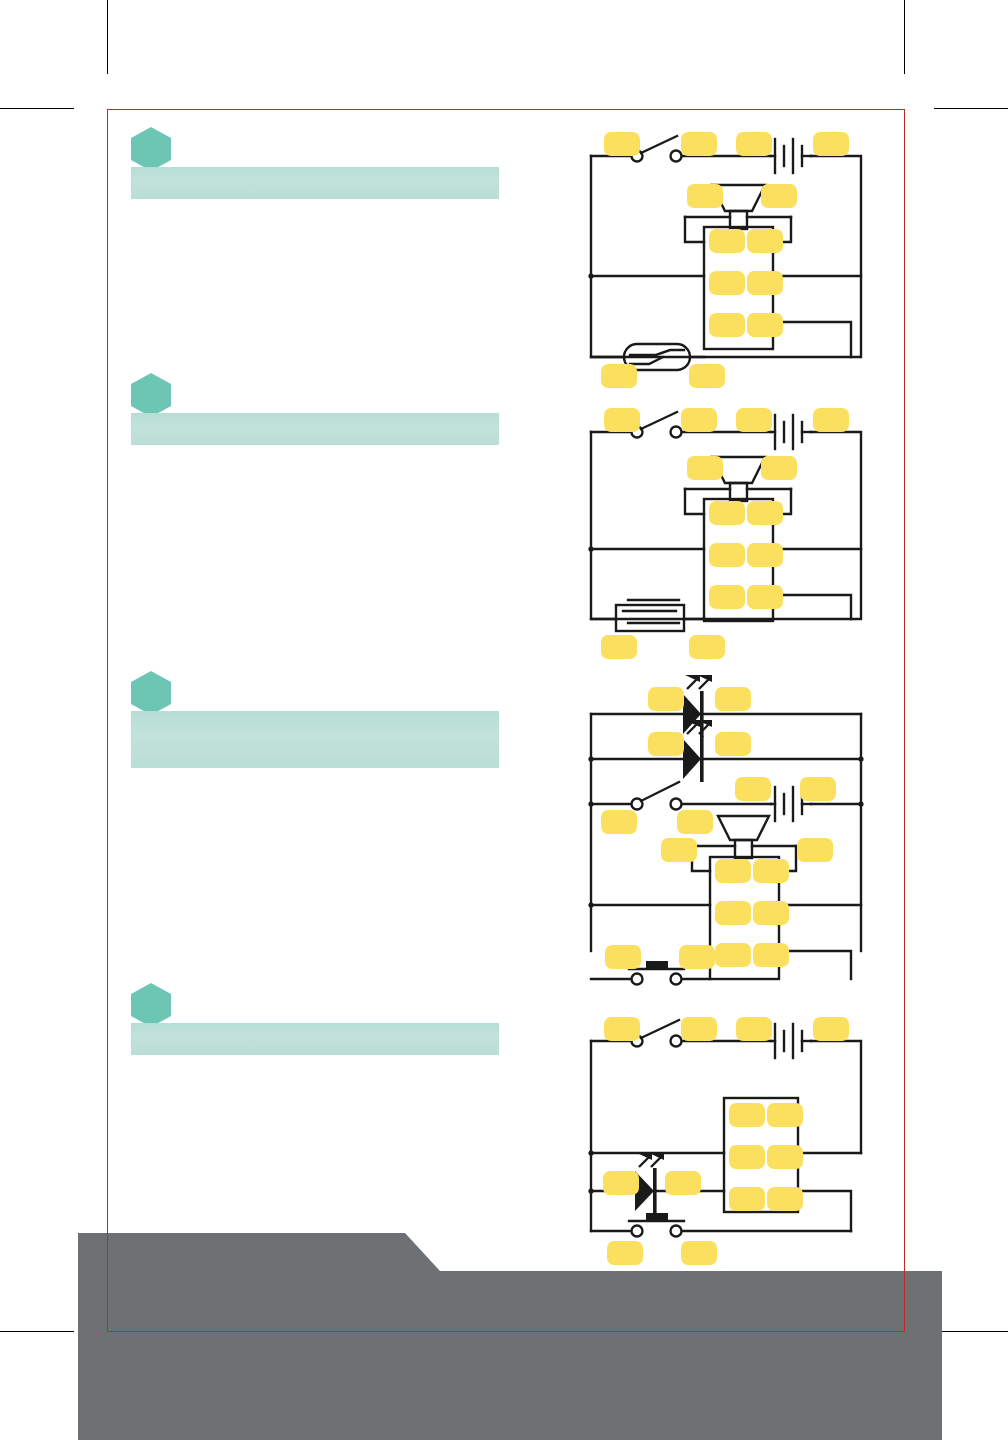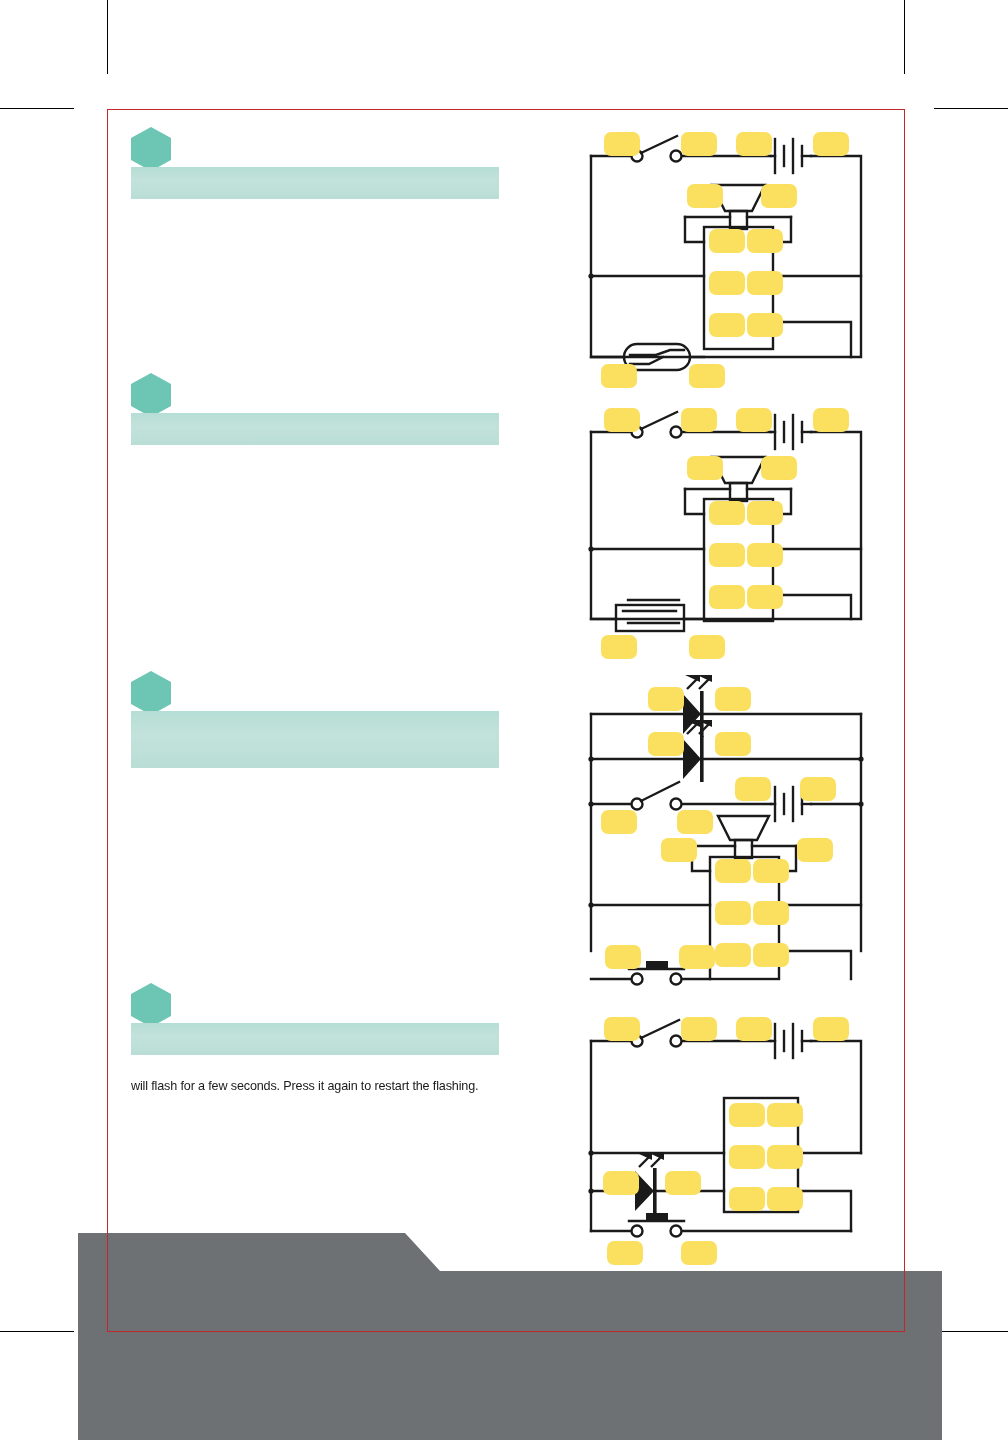--- a/index.html
+++ b/index.html
@@ -101,21 +101,20 @@
       </div>
     </div>
 
     <div class="sec" style="top:874px;">
       <div class="hexmark"></div>
       <div class="headbar" style="top:40px;height:32px;">
         <span class="htext"></span>
       </div>
     </div>
 
-    <div class="bodytext" style="top:968px;">will flash for a few seconds. Press it again to restart the flashing.</div>
 
     <div class="fig" style="left:472px;top:10px;">
       <svg width="300" height="275" viewBox="0 0 300 275" aria-hidden="true">
         <g fill="none" stroke="#1a1a1a" stroke-width="2.4" stroke-linecap="square">
 
           <path d="M12,37 L55,37"></path>
           <path d="M100,37 L192,37"></path>
           <path d="M232,37 L282,37 L282,238 L12,238 L12,37"></path>
 
           <circle cx="58" cy="37" r="5.5" fill="#fff"></circle>

